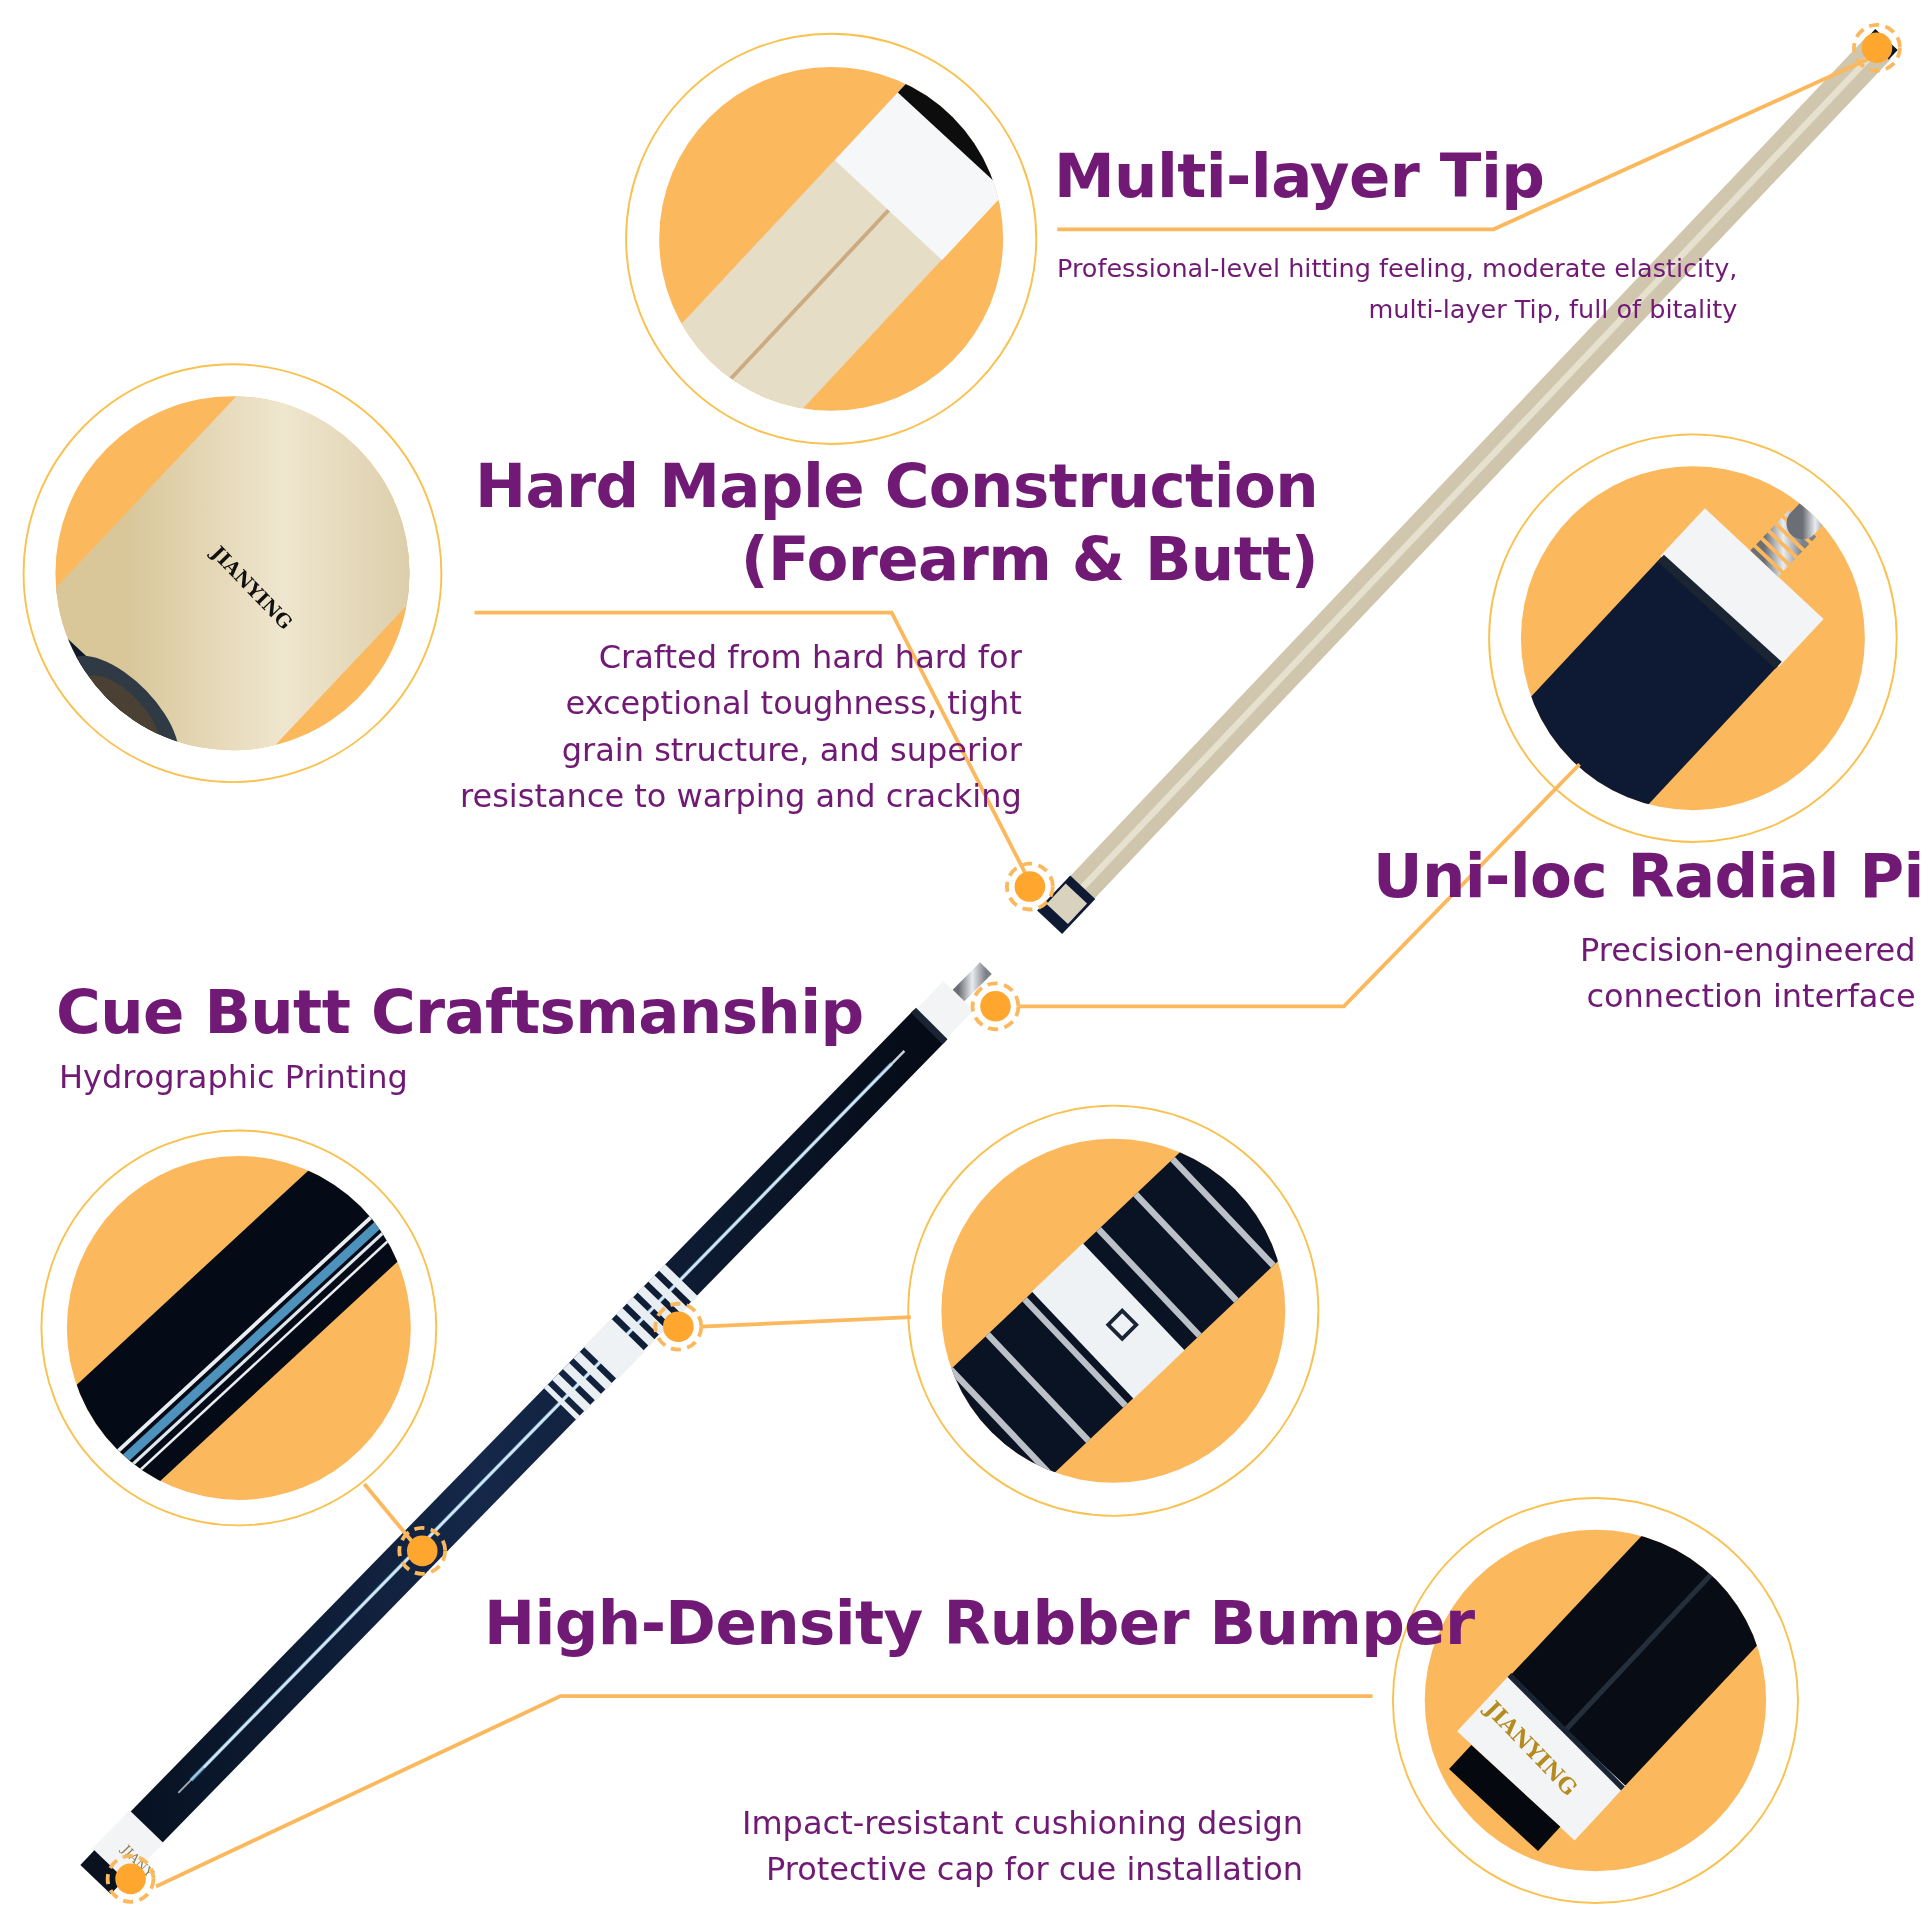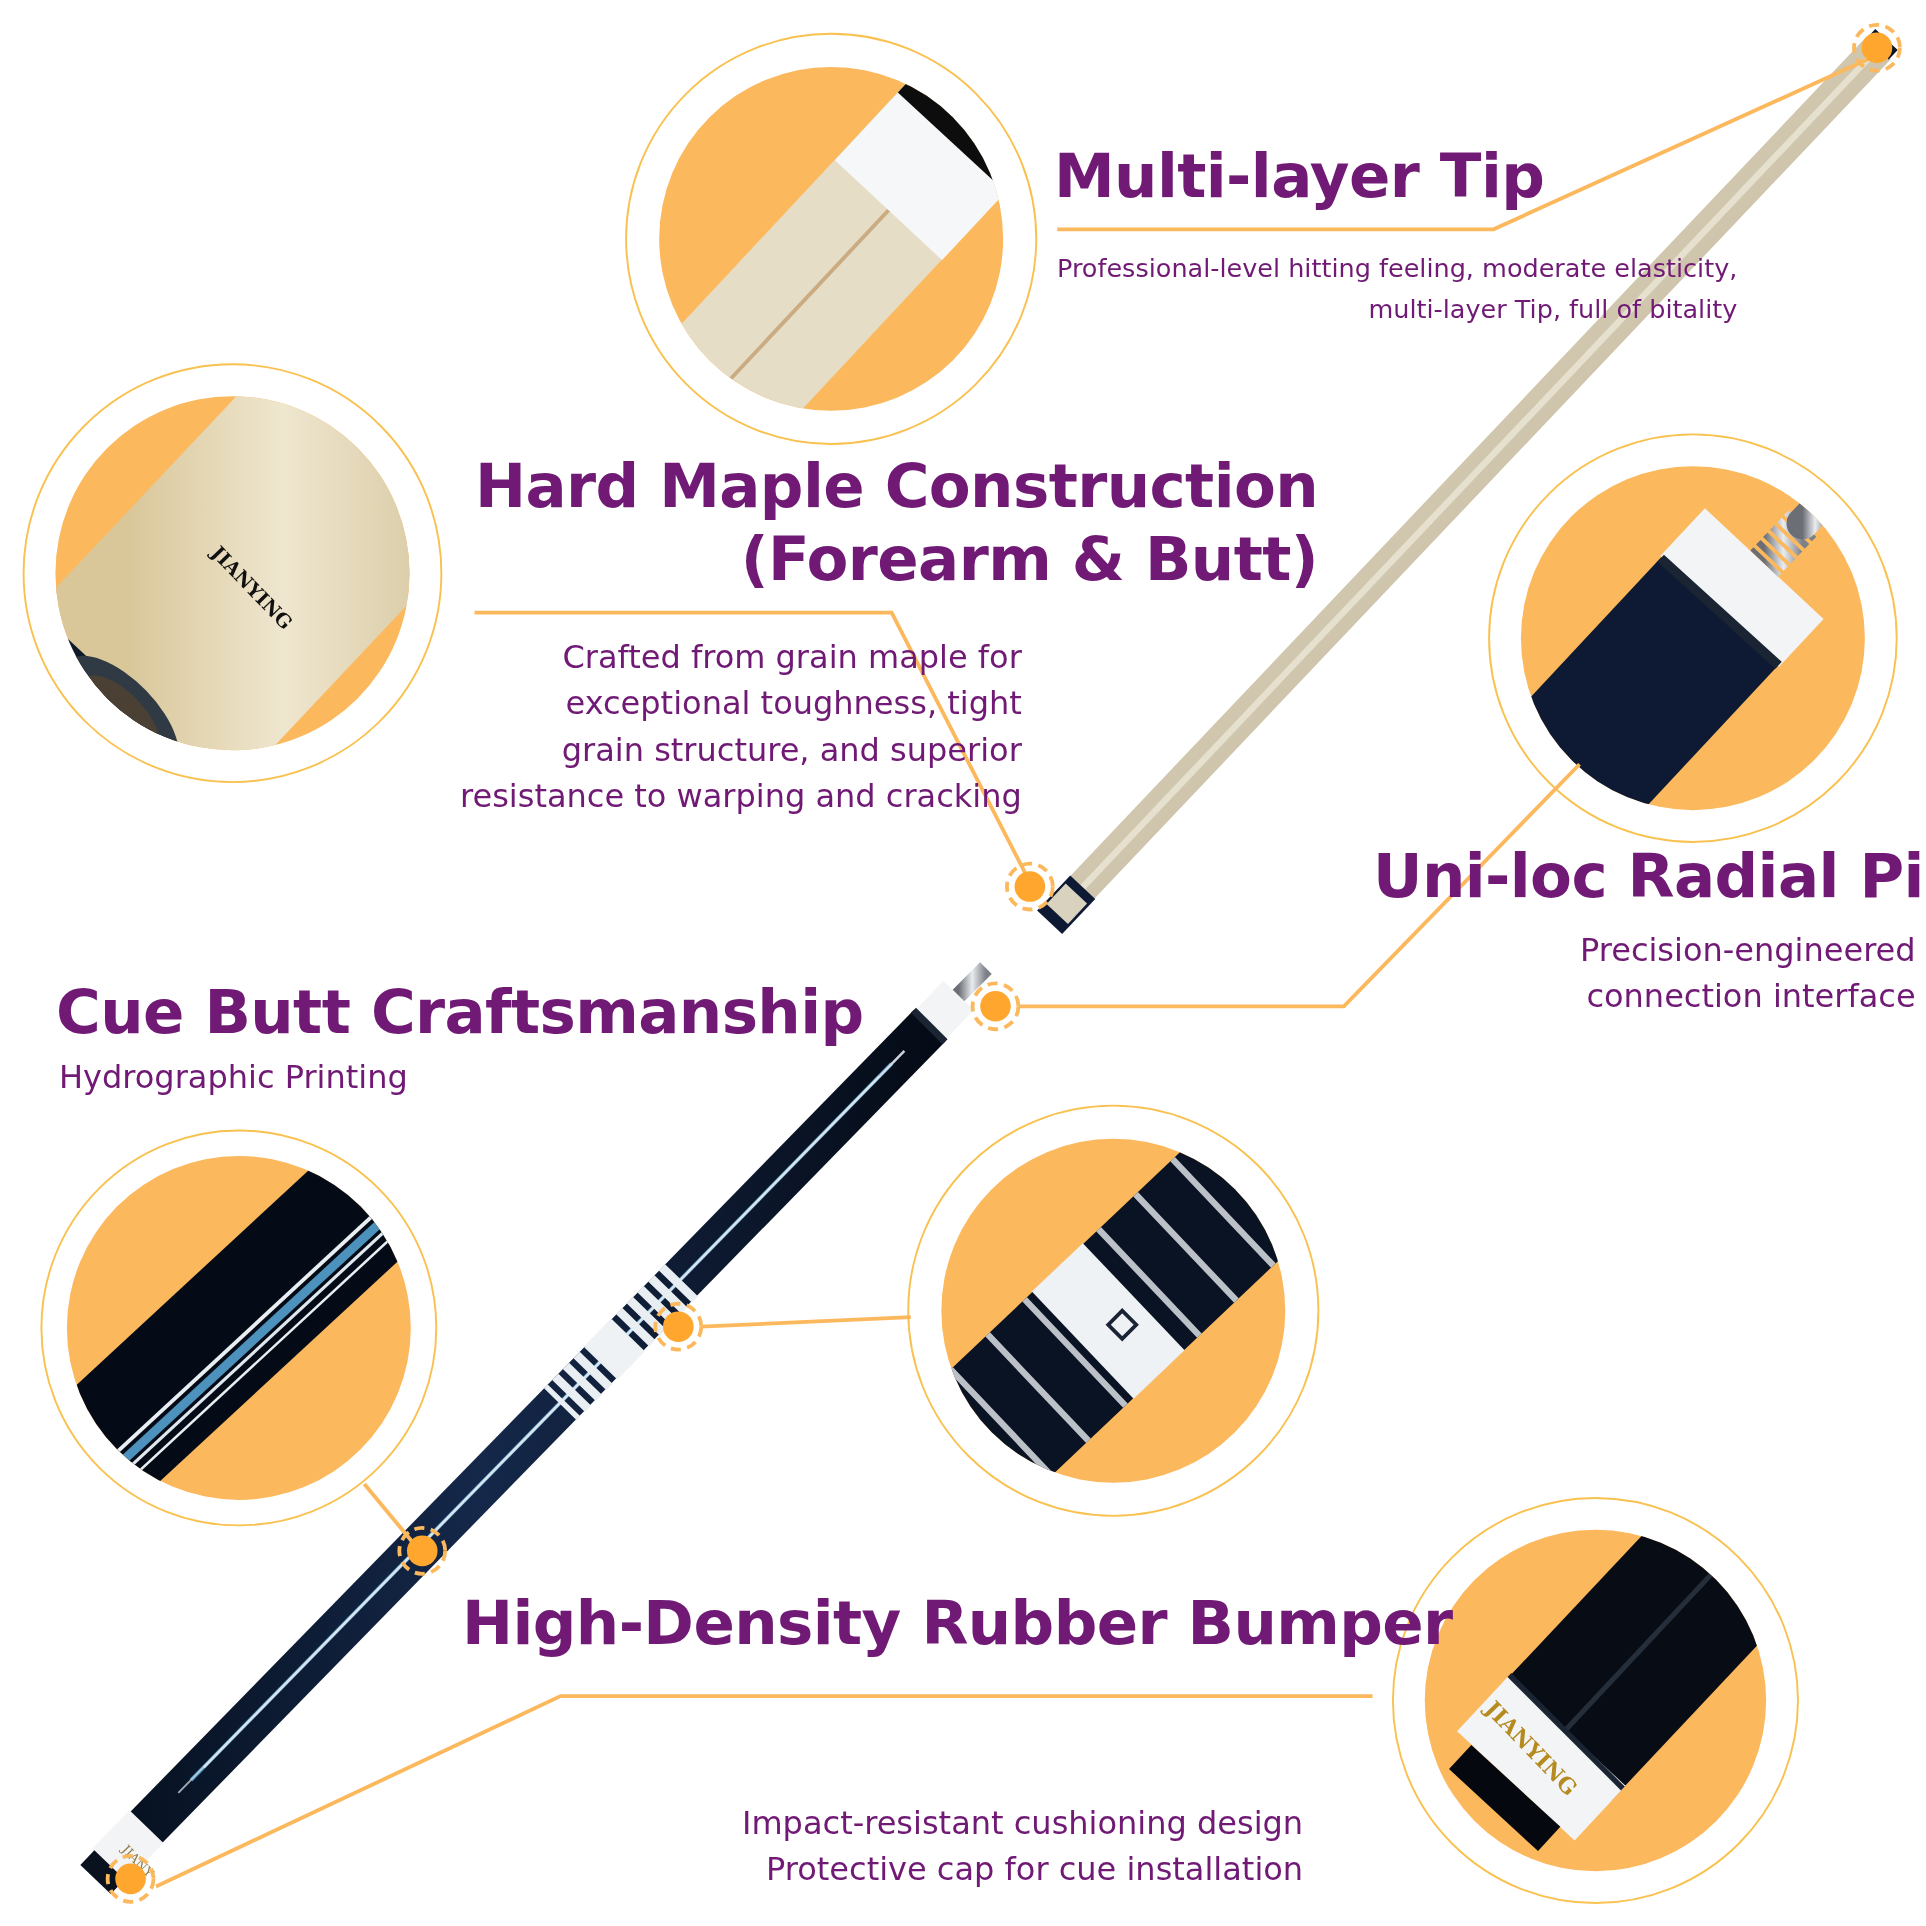--- a/index.html
+++ b/index.html
@@ -202,33 +202,33 @@
 <div class="txt p-sm" style="left:1057px; top:248px;">
   <span class="ln">Professional-level hitting feeling, moderate elasticity,</span>
   <span class="ln">multi-layer Tip, full of bitality</span>
 </div>
 
 <h2 class="txt h1" style="left:475px; top:449px;">
   <span class="ln">Hard Maple Construction</span>
   <span class="ln">(Forearm &amp; Butt)</span>
 </h2>
 <div class="txt p" style="left:460px; top:634px;">
-  <span class="ln">Crafted from grain maple for</span>
+  <span class="ln">Crafted from hard hard for</span>
   <span class="ln">exceptional toughness, tight</span>
   <span class="ln">grain structure, and superior</span>
   <span class="ln">resistance to warping and cracking</span>
 </div>
 
 <h2 class="txt h1" style="left:1373px; top:839px;">Uni-loc Radial Pin</h2>
 <div class="txt p" style="left:1532px; top:927px;margin-left:48px;">
   <span class="ln">Precision-engineered</span>
   <span class="ln">connection interface</span>
 </div>
 
 <h2 class="txt h1" style="left:56px; top:975px;">Cue Butt Craftsmanship</h2>
 <div class="txt p" style="left:59px; top:1054px;">Hydrographic Printing</div>
 
-<h2 class="txt h1" style="left:462px; top:1586px;">High-Density Rubber Bumper</h2>
+<h2 class="txt h1" style="left:484px; top:1586px;">High-Density Rubber Bumper</h2>
 <div class="txt p" style="left:742px; top:1800px;">
   <span class="ln">Impact-resistant cushioning design</span>
   <span class="ln">Protective cap for cue installation</span>
 </div>
 
 
 </body></html>

